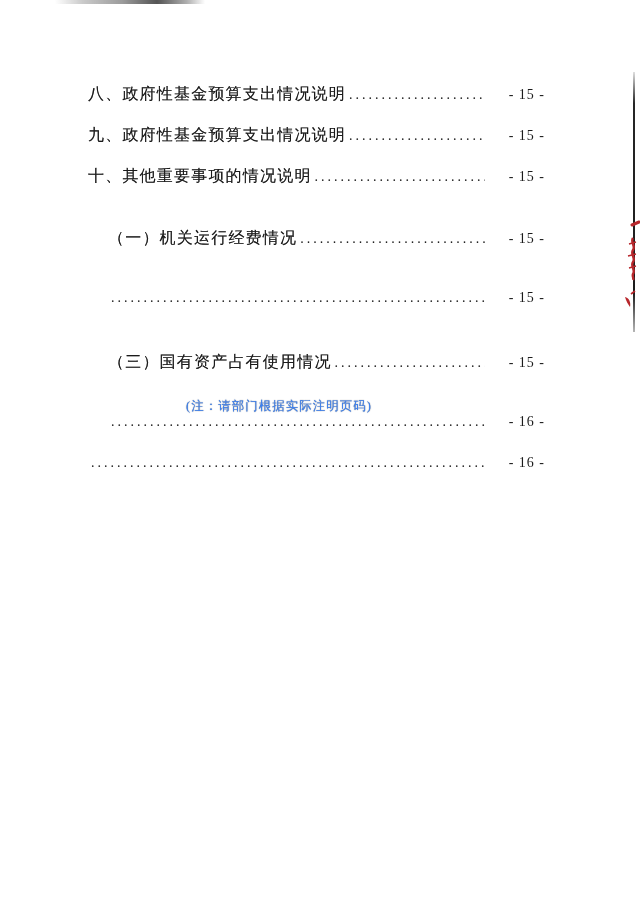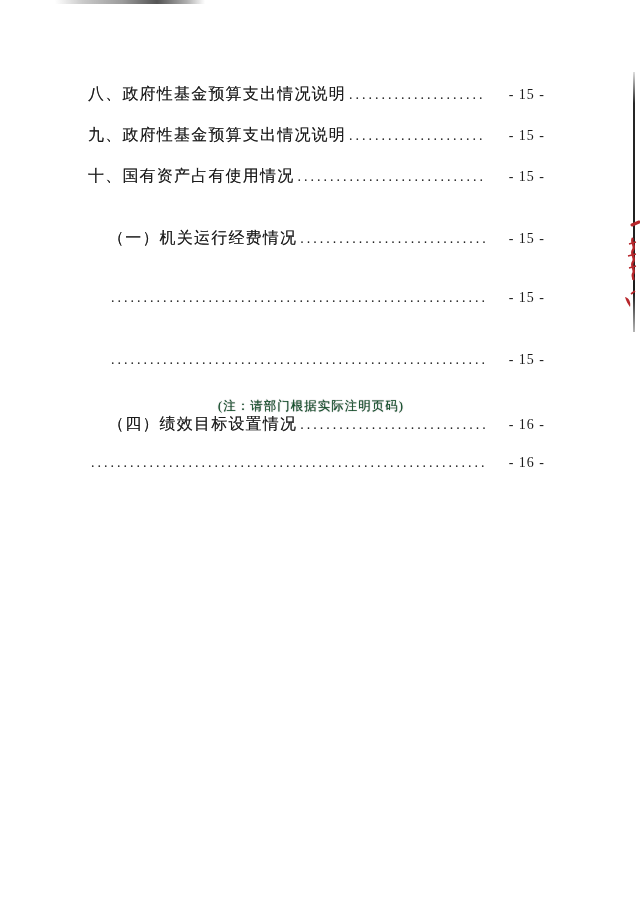--- a/index.html
+++ b/index.html
@@ -93,23 +93,22 @@
     letter-spacing: 1px;
     margin-left: 4px;
   }
   
   .note {
     position: absolute;
     top: 398px;
     left: 186px;
     font-size: 12.5px;
     letter-spacing: 1px;
-    color: #14532d;
+    color: #3b82f6;
     text-shadow: 0 0 1px rgba(40,40,40,0.75);
-    margin-left: 32px;
   }
   
   .footer {
     position: absolute;
     top: 845px;
     left: 0;
     width: 613px;
     text-align: center;
     font-size: 15px;
     letter-spacing: 2px;
@@ -136,39 +135,39 @@
     <span class="toc-label">八、政府性基金预算支出情况说明</span>
     <span class="leader">..........................................................................................</span>
     <span class="toc-page">- 15 -</span>
   </div>
       <div class="toc-row">
     <span class="toc-label">九、政府性基金预算支出情况说明</span>
     <span class="leader">..........................................................................................</span>
     <span class="toc-page">- 15 -</span>
   </div>
       <div class="toc-row">
-    <span class="toc-label">十、国有资产占有使用情况</span>
+    <span class="toc-label">十、其他重要事项的情况说明</span>
     <span class="leader">..........................................................................................</span>
     <span class="toc-page">- 15 -</span>
   </div>
       <div class="toc-row sub">
     <span class="toc-label">（一）机关运行经费情况</span>
     <span class="leader">..........................................................................................</span>
     <span class="toc-page">- 15 -</span>
   </div>
       <div class="toc-row sub">
     <span class="leader">..........................................................................................</span>
     <span class="toc-page">- 15 -</span>
   </div>
       <div class="toc-row sub">
+    <span class="toc-label">（三）国有资产占有使用情况</span>
     <span class="leader">..........................................................................................</span>
     <span class="toc-page">- 15 -</span>
   </div>
       <div class="toc-row sub">
-    <span class="toc-label">（四）绩效目标设置情况</span>
     <span class="leader">..........................................................................................</span>
     <span class="toc-page">- 16 -</span>
   </div>
       <div class="toc-row">
     <span class="leader">..........................................................................................</span>
     <span class="toc-page">- 16 -</span>
   </div>
     </div>
 
   <div class="note">(注：请部门根据实际注明页码)</div>

